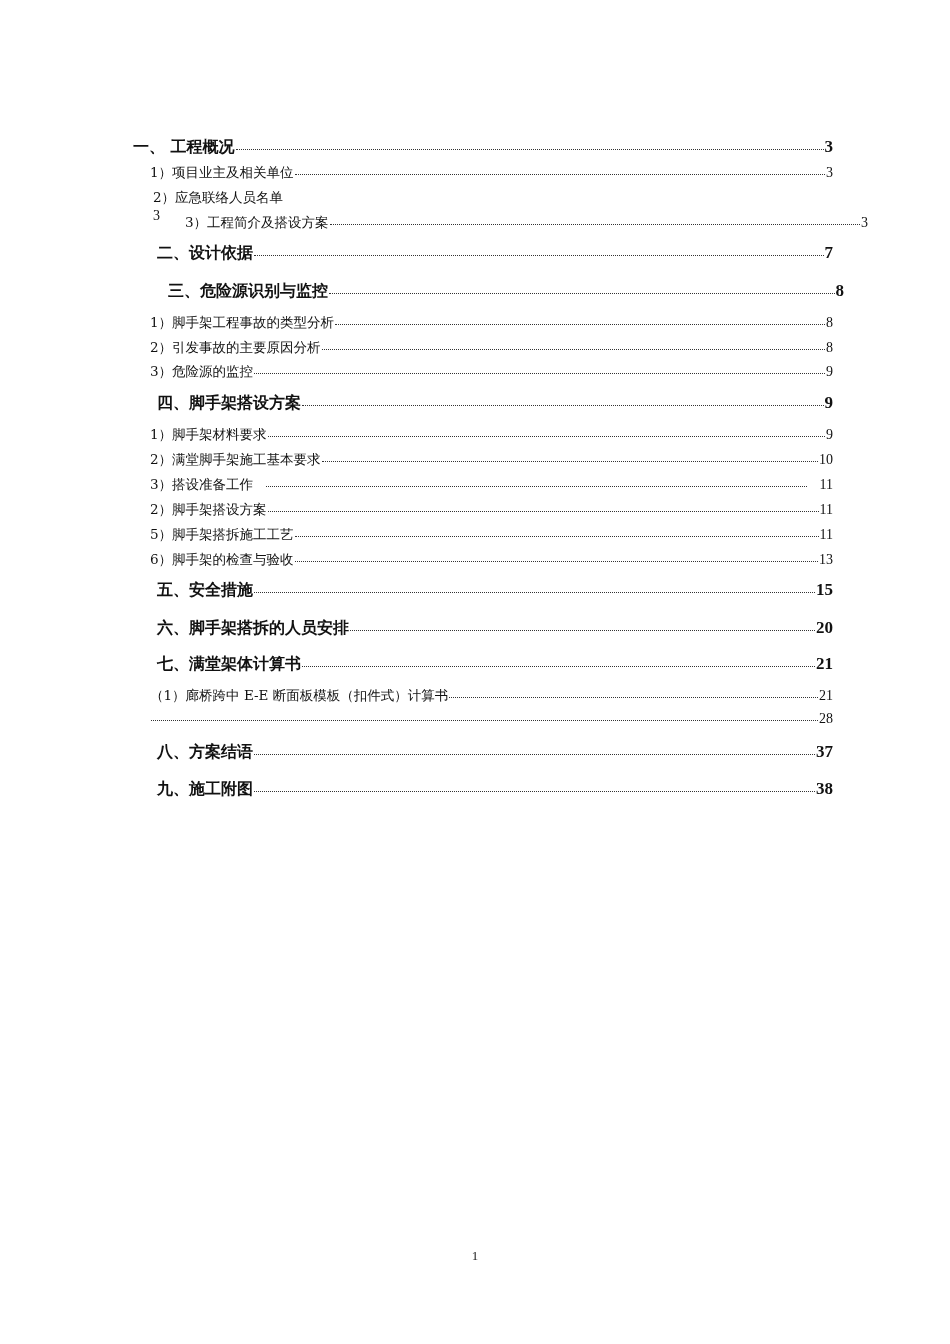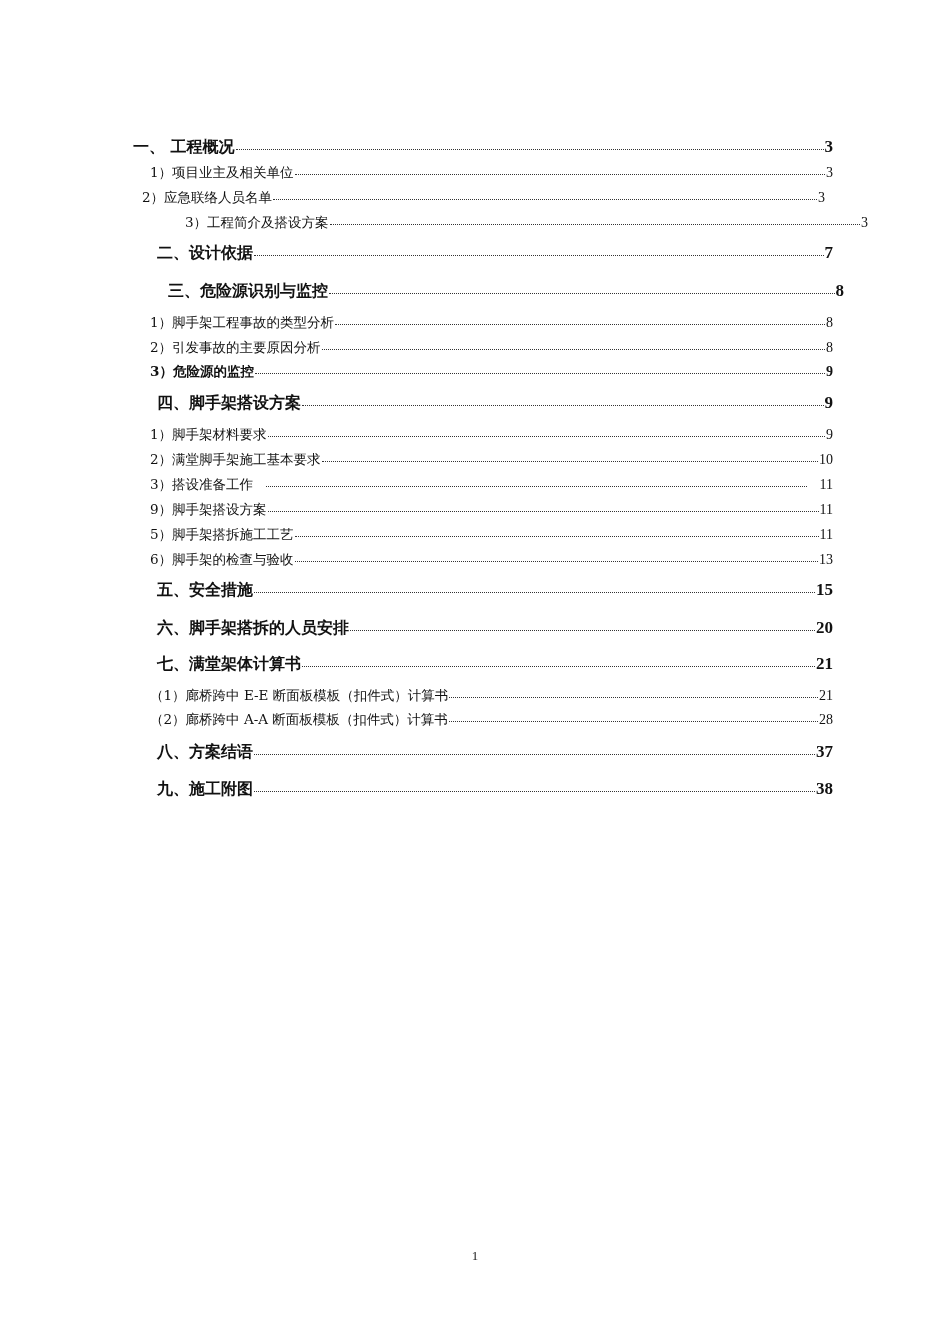--- a/index.html
+++ b/index.html
@@ -73,21 +73,21 @@
       <div class="toc-row lvl1" style="left: 133px; width: 700px; top: 137.08px;">
         <span class="label">一、   工程概况</span>
         <span class="leader"></span>
         <span class="pg">3</span>
       </div>
       <div class="toc-row lvl2" style="left: 150px; width: 683px; top: 163.63px;">
         <span class="label">1）项目业主及相关单位</span>
         <span class="leader"></span>
         <span class="pg">3</span>
       </div>
-      <div class="toc-row lvl2" style="left: 142px; width: 683px; top: 188.63px;">
+      <div class="toc-row lvl2" style="left: 152px; width: 683px; top: 188.63px; flex-direction: column;">
         <span class="label">2）应急联络人员名单</span>
         <span class="leader"></span>
         <span class="pg">3</span>
       </div>
       <div class="toc-row lvl2" style="left: 150px; width: 683px; top: 213.63px; margin-left: 35px;">
         <span class="label">3）工程简介及搭设方案</span>
         <span class="leader"></span>
         <span class="pg">3</span>
       </div>
       <div class="toc-row lvl1" style="left: 157px; width: 676px; top: 243.08px;">
@@ -103,21 +103,21 @@
       <div class="toc-row lvl2" style="left: 150px; width: 683px; top: 313.63px;">
         <span class="label">1）脚手架工程事故的类型分析</span>
         <span class="leader"></span>
         <span class="pg">8</span>
       </div>
       <div class="toc-row lvl2" style="left: 150px; width: 683px; top: 338.63px;">
         <span class="label">2）引发事故的主要原因分析</span>
         <span class="leader"></span>
         <span class="pg">8</span>
       </div>
-      <div class="toc-row lvl2" style="left: 150px; width: 683px; top: 362.63px; font-weight: bold;">
+      <div class="toc-row lvl2" style="left: 150px; width: 683px; top: 362.63px;">
         <span class="label">3）危险源的监控</span>
         <span class="leader"></span>
         <span class="pg">9</span>
       </div>
       <div class="toc-row lvl1" style="left: 157px; width: 676px; top: 393.08px;">
         <span class="label">四、脚手架搭设方案</span>
         <span class="leader"></span>
         <span class="pg">9</span>
       </div>
       <div class="toc-row lvl2" style="left: 150px; width: 683px; top: 425.63px;">
@@ -129,21 +129,21 @@
         <span class="label">2）满堂脚手架施工基本要求</span>
         <span class="leader"></span>
         <span class="pg">10</span>
       </div>
       <div class="toc-row lvl2" style="left: 150px; width: 683px; top: 475.63px; gap: 12px;">
         <span class="label">3）搭设准备工作</span>
         <span class="leader"></span>
         <span class="pg">11</span>
       </div>
       <div class="toc-row lvl2" style="left: 150px; width: 683px; top: 500.63px;">
-        <span class="label">9）脚手架搭设方案</span>
+        <span class="label">2）脚手架搭设方案</span>
         <span class="leader"></span>
         <span class="pg">11</span>
       </div>
       <div class="toc-row lvl2" style="left: 150px; width: 683px; top: 525.63px;">
         <span class="label">5）脚手架搭拆施工工艺</span>
         <span class="leader"></span>
         <span class="pg">11</span>
       </div>
       <div class="toc-row lvl2" style="left: 150px; width: 683px; top: 550.63px;">
         <span class="label">6）脚手架的检查与验收</span>
@@ -164,21 +164,20 @@
         <span class="label">七、满堂架体计算书</span>
         <span class="leader"></span>
         <span class="pg">21</span>
       </div>
       <div class="toc-row lvl2" style="left: 150px; width: 683px; top: 686.63px;">
         <span class="label">（1）廊桥跨中 E-E 断面板模板（扣件式）计算书</span>
         <span class="leader"></span>
         <span class="pg">21</span>
       </div>
       <div class="toc-row lvl2" style="left: 150px; width: 683px; top: 710.63px;">
-        <span class="label">（2）廊桥跨中 A-A 断面板模板（扣件式）计算书</span>
         <span class="leader"></span>
         <span class="pg">28</span>
       </div>
       <div class="toc-row lvl1" style="left: 157px; width: 676px; top: 742.08px;">
         <span class="label">八、方案结语</span>
         <span class="leader"></span>
         <span class="pg">37</span>
       </div>
       <div class="toc-row lvl1" style="left: 157px; width: 676px; top: 779.08px;">
         <span class="label">九、施工附图</span>

